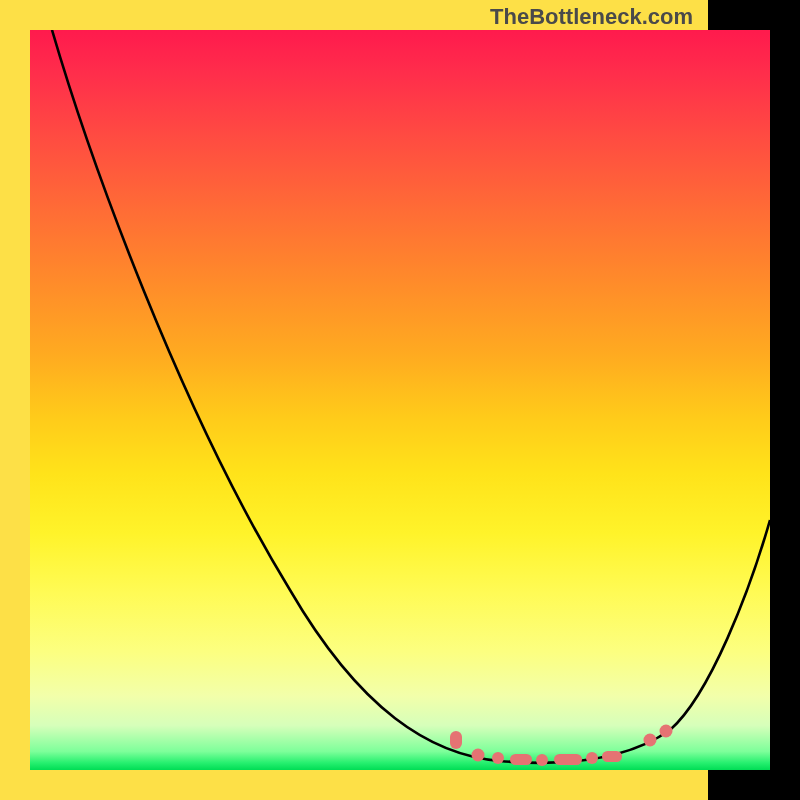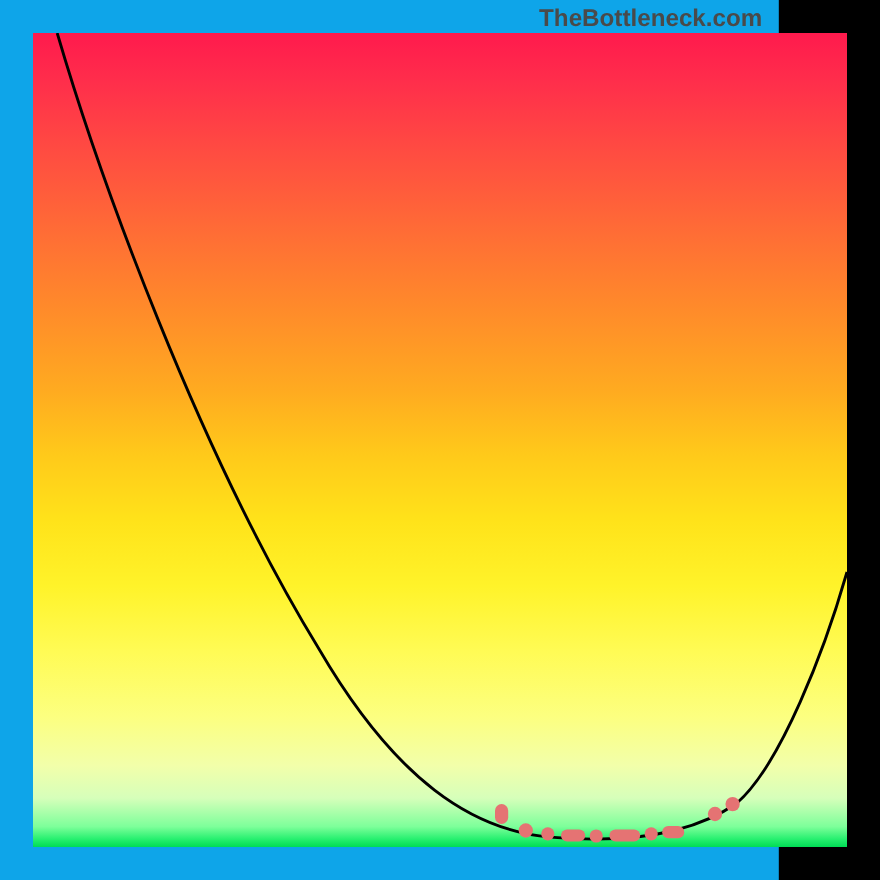--- a/index.html
+++ b/index.html
@@ -1,21 +1,21 @@
 <!DOCTYPE html>
 <html><head>
 <meta charset="utf-8">
 <style>
   * { margin: 0; padding: 0; box-sizing: border-box; }
   html, body { width: 800px; height: 800px; background: #000; overflow: hidden; }
   .container {
     width: 708px;
     height: 800px;
     position: relative;
-    background: #0ea5e9;
+    background: #fde047;
   }
   .watermark {
     position: absolute;
     top: 4px;
     right: 15px;
     font-family: Arial, Helvetica, sans-serif;
     font-size: 22px;
     font-weight: 700;
     color: #4a4a4a;
     letter-spacing: 0px;

